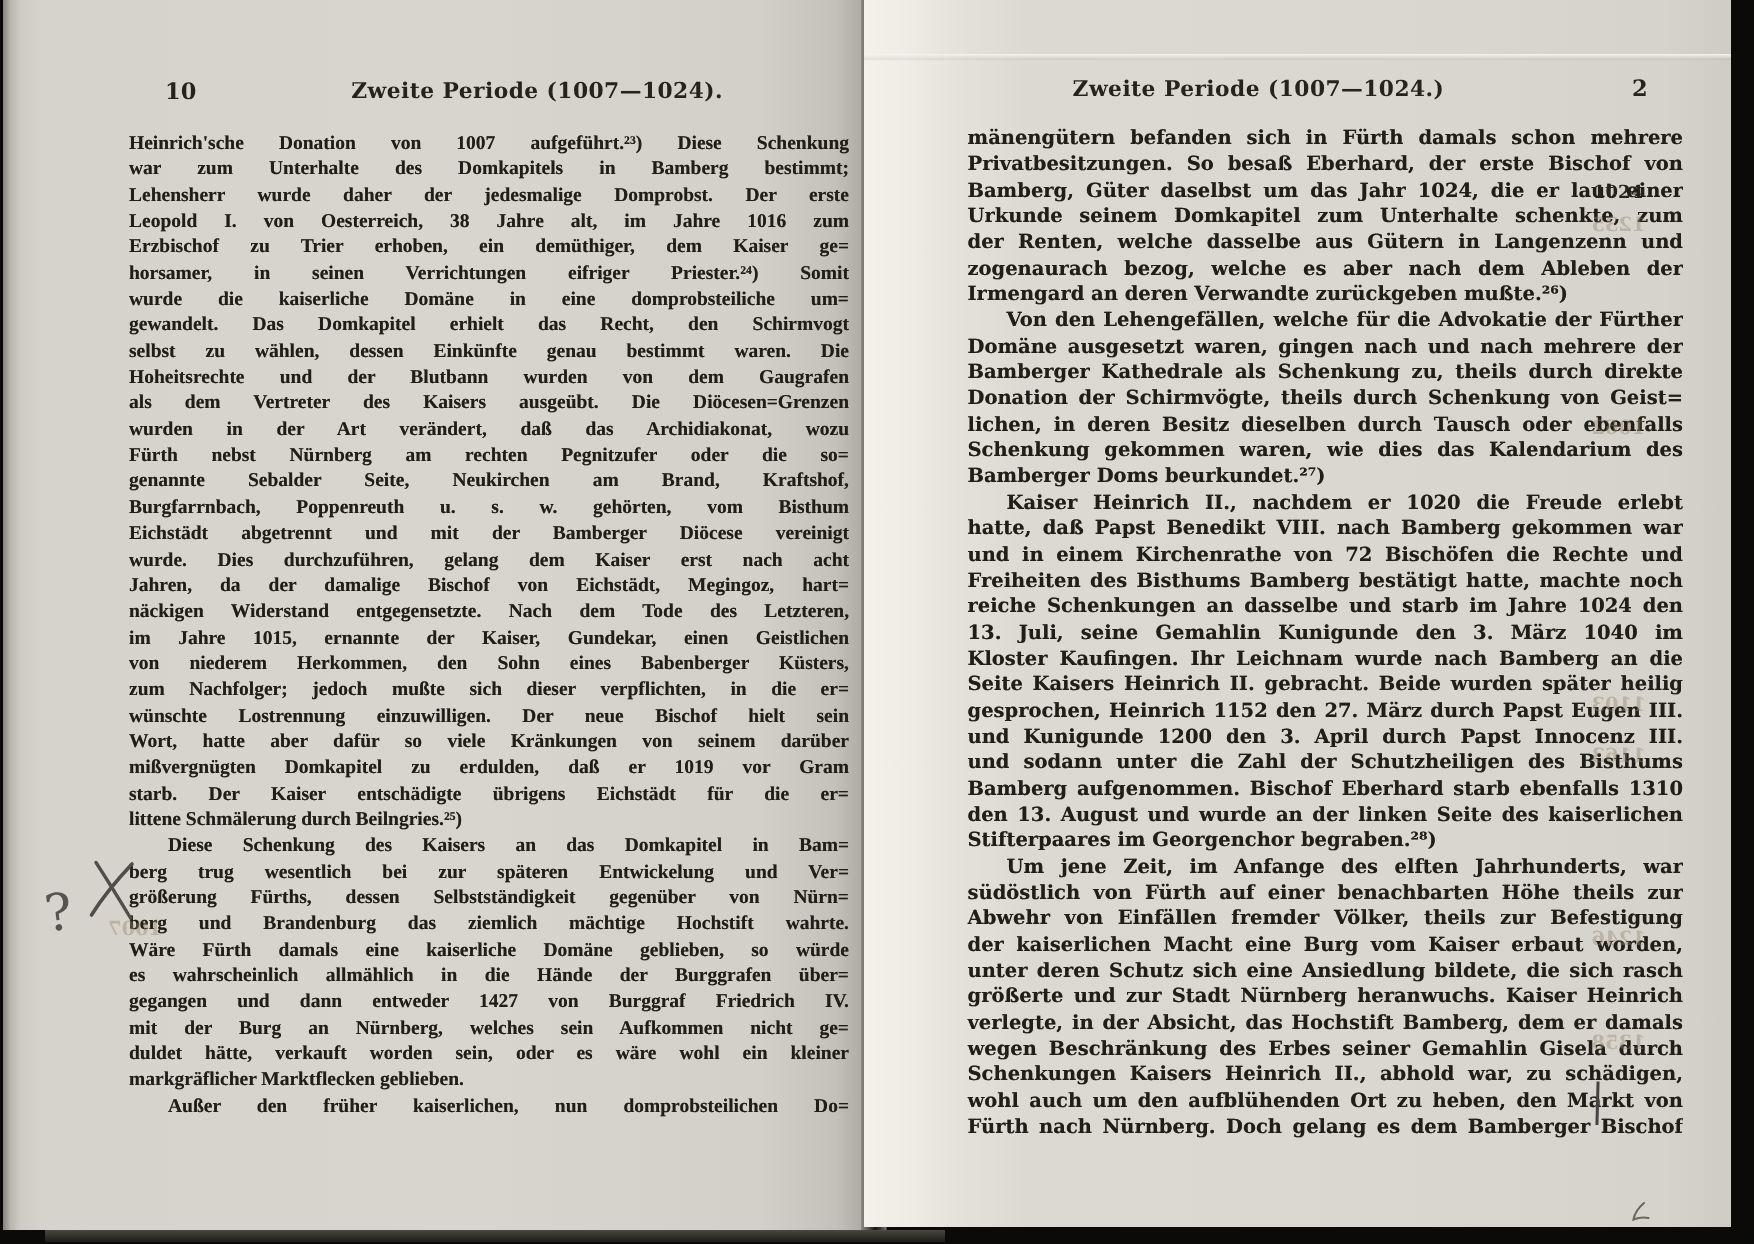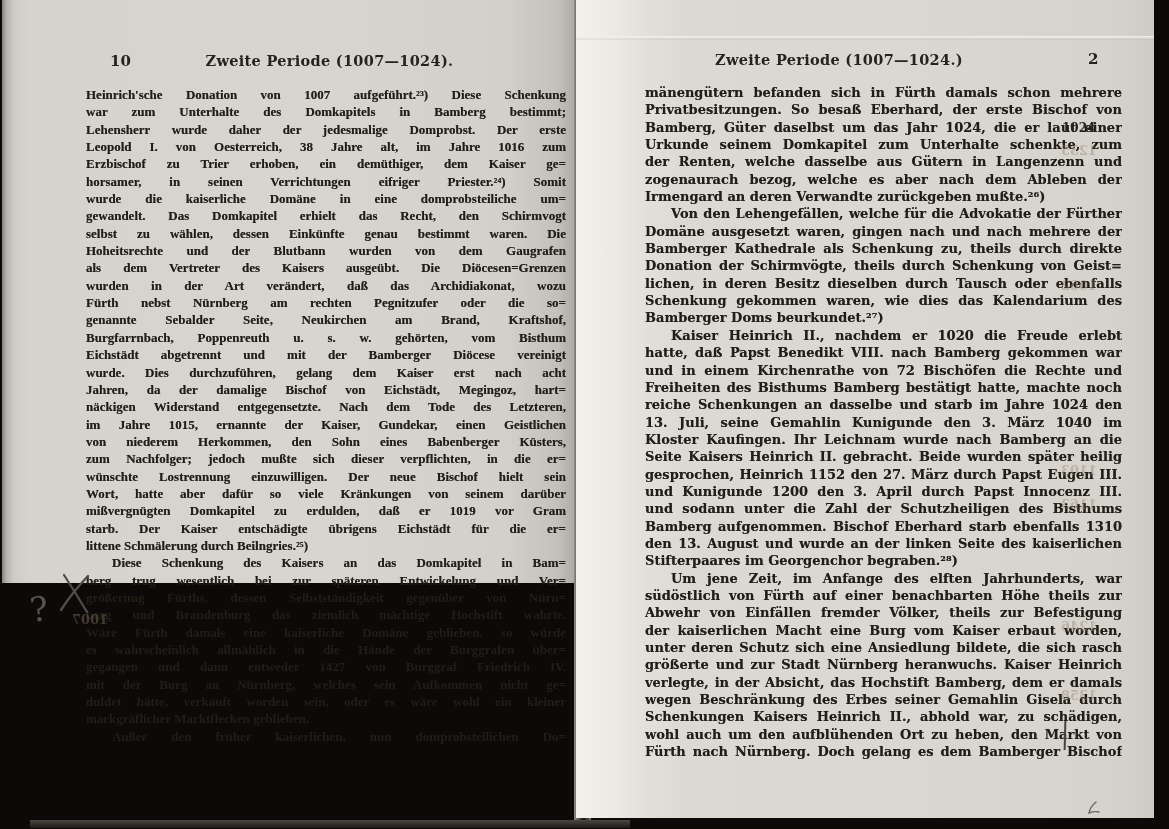--- a/index.html
+++ b/index.html
@@ -3,21 +3,21 @@
 <meta charset="utf-8">
 <style>
   html,body{margin:0;padding:0;}
   body{
     width:1169px;height:829px;position:relative;overflow:hidden;
     background:#0b0a08;
     font-family:"DejaVu Serif","Liberation Serif",serif;
   }
   .page{position:absolute;top:0;}
   .left-page{
-    left:2px;width:572px;height:583px;
+    left:2px;width:572px;height:820px;
     background:linear-gradient(90deg,#87847e 0,#b9b6af 5px,#cfccc5 12px,#d6d3cc 26px,#d8d5ce 55%,#d3d0c9 88%,#c4c1ba 97%,#afaca5 100%);
   }
   .gutter{
     position:absolute;left:574px;top:0;width:17px;height:823px;
     background:linear-gradient(90deg,#8e8b84 0,#55524b 30%,#16140f 55%,#3c3a34 78%,#7b786f 100%);
   }
   .right-page{
     left:576px;width:578px;height:818px;
     background:linear-gradient(90deg,#f3f1ea 0,#eeece5 28px,#e3e0d9 70px,#dcd9d2 110px,#dad7d0 60%,#d6d3cc 92%,#cfccc5 100%);
   }
@@ -62,21 +62,21 @@
   .pencil-stroke{
     left:1064px;top:721px;width:2px;height:29px;background:#45433f;transform:rotate(1.5deg);
   }
   .pencil-curl{left:1086px;top:801px;}
 </style>
 </head>
 <body>
 
 <div class="page left-page">
   <span class="folio" style="left:108px;top:52px;">10</span>
-  <div class="running-head" style="left:175px;top:52px;width:305px;">Zweite Periode (1007—1024).</div>
+  <div class="running-head" style="left:175px;top:52px;width:305px;text-align:right;">Zweite Periode (1007—1024).</div>
   <div class="textblock" style="left:84px;top:86px;width:480px;font-family:Liberation Serif, serif;">
       <div class="tl">Heinrich'sche Donation von 1007 aufgeführt.²³)  Diese Schenkung</div>
       <div class="tl">war zum Unterhalte des Domkapitels in Bamberg bestimmt;</div>
       <div class="tl">Lehensherr wurde daher der jedesmalige Domprobst.  Der erste</div>
       <div class="tl">Leopold I. von Oesterreich, 38 Jahre alt, im Jahre 1016 zum</div>
       <div class="tl">Erzbischof zu Trier erhoben, ein demüthiger, dem Kaiser ge=</div>
       <div class="tl">horsamer, in seinen Verrichtungen eifriger Priester.²⁴)  Somit</div>
       <div class="tl">wurde die kaiserliche Domäne in eine domprobsteiliche um=</div>
       <div class="tl">gewandelt.  Das Domkapitel erhielt das Recht, den Schirmvogt</div>
       <div class="tl">selbst zu wählen, dessen Einkünfte genau bestimmt waren.  Die</div>

